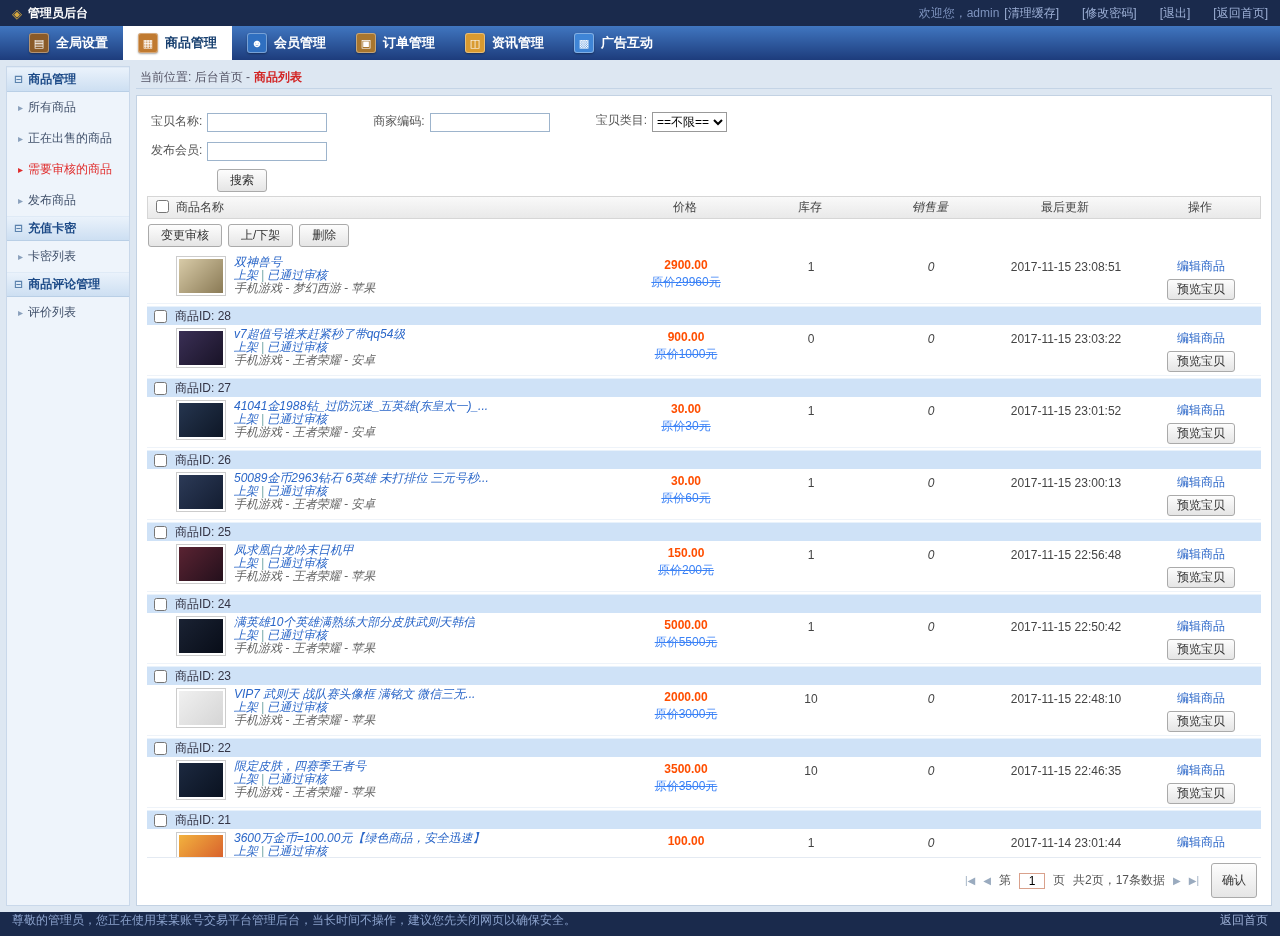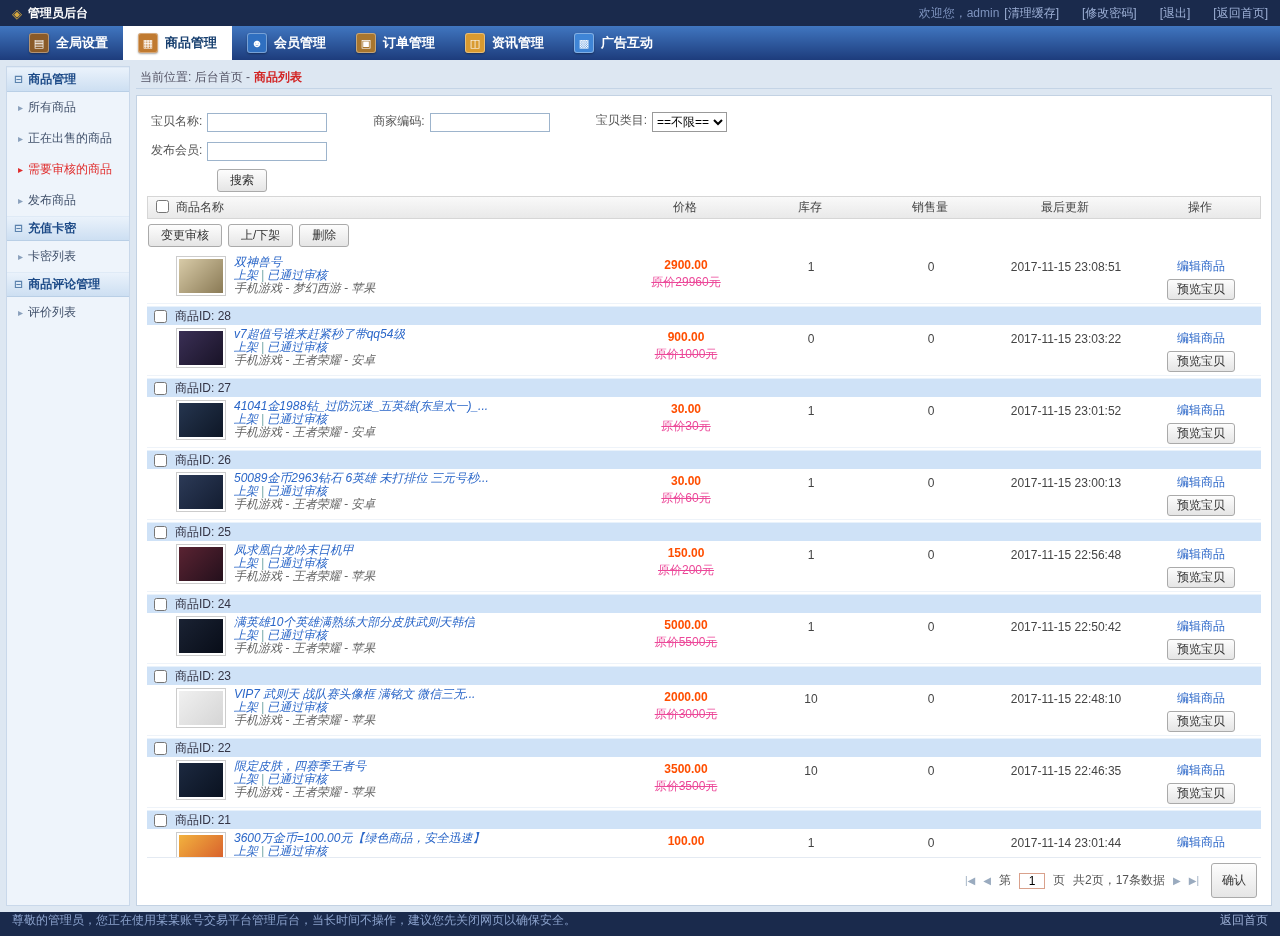--- a/index.html
+++ b/index.html
@@ -51,39 +51,39 @@
   .btn { display:inline-block; padding:2px 12px; font-size:12px; color:#333; background:linear-gradient(#fdfdfd,#e5e5e5); border:1px solid #aaa; border-radius:3px; cursor:pointer; }
   .search-btn { margin-left:66px; }
 
   
   .grid-header { display:flex; align-items:center; height:23px; background:linear-gradient(#f9f9f9,#e9e9e9); border:1px solid #d6d6d6; color:#444; flex:none; }
   .hc { text-align:center; }
   .c-check { width:28px; flex:none; text-align:center; }
   .c-name { flex:1; min-width:0; }
   .c-price { width:130px; flex:none; }
   .c-stock { width:120px; flex:none; }
-  .c-sales { width:120px; flex:none; }
+  .c-sales { width:120px; flex:none;font-style:italic; }
   .c-date { width:150px; flex:none; }
   .c-act { width:120px; flex:none; }
   .bulk-row { display:flex; gap:6px; padding:5px 1px 6px; flex:none; }
   .groups { flex:1; overflow:hidden; min-height:0; }
   .group { border-bottom:1px solid #eef3f9; }
   .id-row { display:flex; align-items:center; height:19px; background:#cfe2f7; border-top:1px solid #e9f2fb; color:#334; gap:8px; padding-left:7px; margin-top:2px; }
   .detail-row { display:flex; align-items:flex-start; padding:3px 0; }
   .name-cell { display:flex; gap:8px; padding-left:29px; }
   .thumb-frame { width:50px; height:40px; background:#fff; border:1px solid #ccc; padding:2px; flex:none; }
   .thumb { width:100%; height:100%; }
   .name-info { line-height:13px; min-width:0;font-style:italic; }
   .title-link { color:var(--link,#2a66c8); display:block; white-space:nowrap; overflow:hidden; text-overflow:ellipsis; }
   .status-line a { color:var(--link,#2a66c8); }
   .status-sep { color:#7aa; margin:0 3px; }
   .cat-line { color:#666; }
   .price-cell { text-align:center; padding-top:2px; }
   .price { color:var(--price,#ff4e00); font-weight:bold; }
-  .orig { color:#ec4899; text-decoration:line-through; margin-top:2px; }
+  .orig { color:#3b82f6; text-decoration:line-through; margin-top:2px; }
   .num-cell { text-align:center; padding-top:4px; color:#444; }
   .act-cell { display:flex; flex-direction:column; align-items:center; gap:4px; padding-top:2px; }
   .edit-link { color:var(--link,#2a66c8); }
   .preview-btn { padding:1px 9px; }
 
   
   .pagination { display:flex; align-items:center; justify-content:flex-end; gap:8px; padding:5px 4px 3px; color:#555; border-top:1px solid #e4eaf2; flex:none; }
   .page-arrow { color:#9aabbf; font-size:10px; cursor:pointer; }
   .page-input { width:26px; height:16px; border:1px solid #d9a18c; text-align:center; font-size:12px; }
   .confirm-btn { padding:8px 10px; margin-left:4px; }

